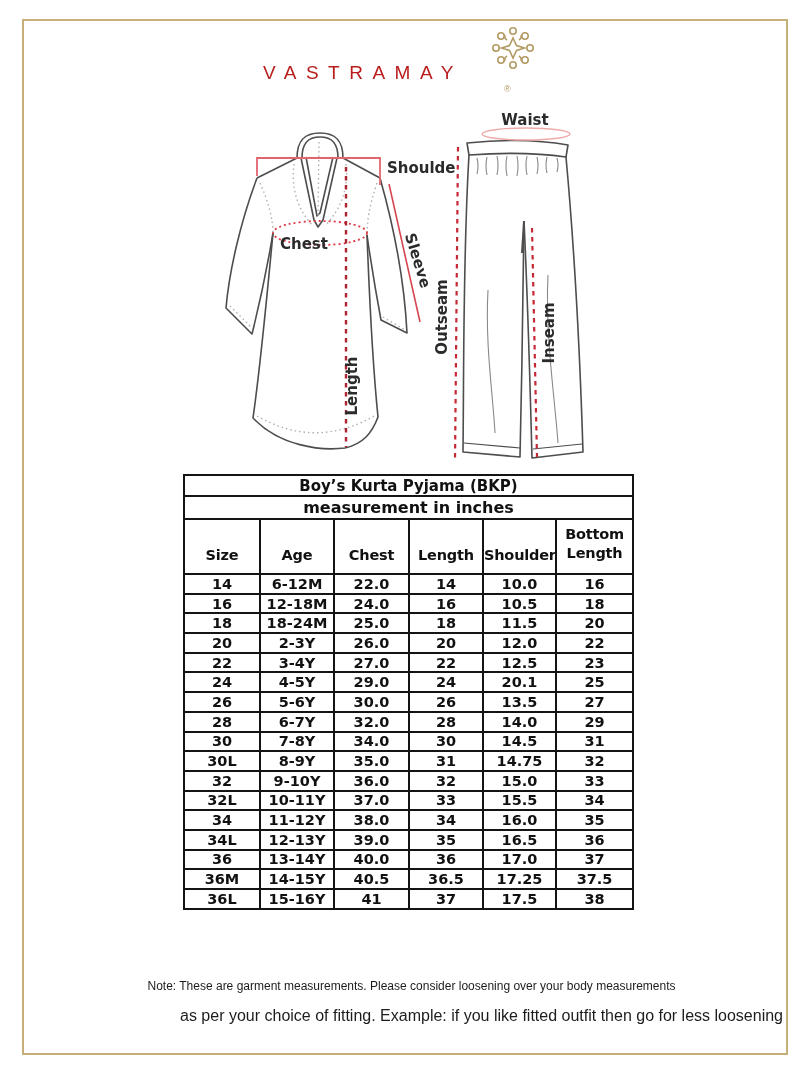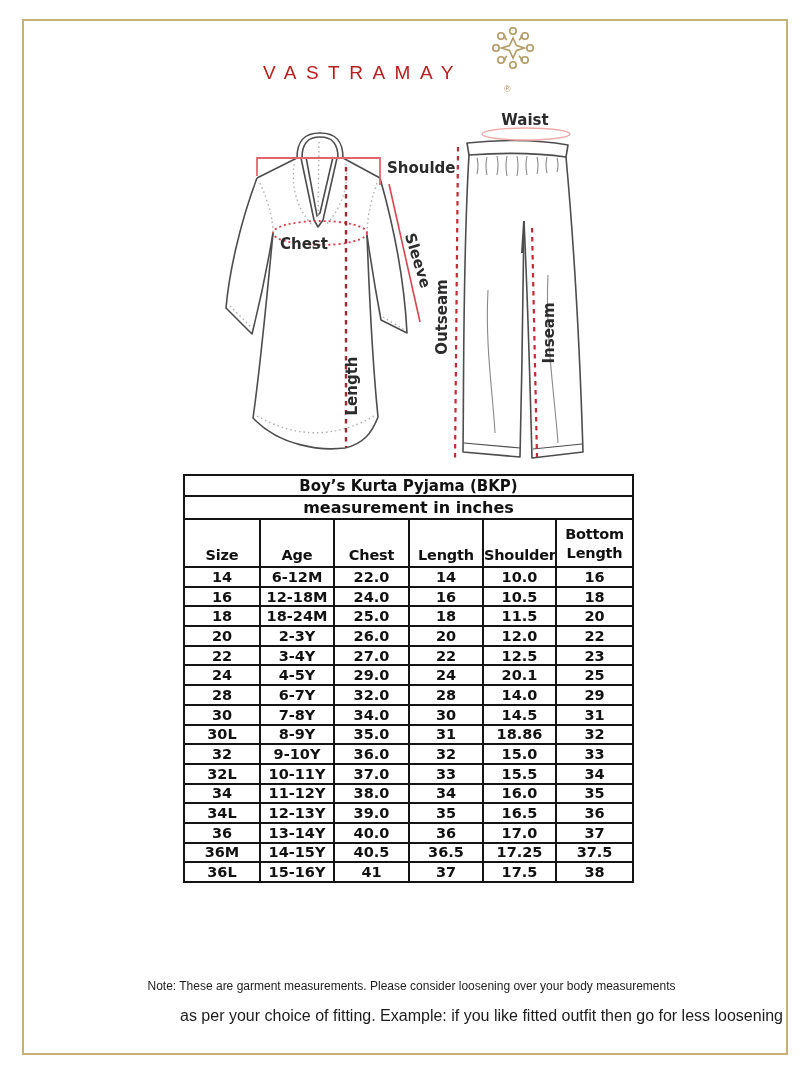--- a/index.html
+++ b/index.html
@@ -33,21 +33,21 @@
   .size-table {
     position:absolute; left:183px; top:474px; width:449px;
     border-collapse:collapse; table-layout:fixed;
     font-family:"DejaVu Sans", sans-serif; color:#111;
   }
   .size-table td, .size-table th { border:2px solid #141414; text-align:center; padding:0; }
   .tbl-title    { height:19px; font-size:15px; font-weight:700;margin-left:12px; }
   .tbl-subtitle { height:21px; font-size:16px; font-weight:700;margin-top:34px; }
   .size-table th {
     height:43px; font-size:14.5px; font-weight:700;
-    vertical-align:bottom; padding-bottom:3px; white-space:nowrap; letter-spacing:-0.2px;
+    vertical-align:bottom; padding-bottom:10px; white-space:nowrap; letter-spacing:-0.2px;
   }
   .size-table th.th-wrap { white-space:normal; line-height:1.3; }
   .size-table tbody td { height:17.7px; font-size:14.5px; font-weight:700; }
   
   .note-line1 {
     position:absolute; left:40px; top:979px; width:743px; text-align:center;
     font-size:12px; color:#1c1c1c; white-space:nowrap;
   }
   .note-line2 {
     position:absolute; left:133px; top:1007px; width:650px; text-align:right;
@@ -223,41 +223,49 @@
     </tr>
         <tr>
       <td>24</td>
       <td>4-5Y</td>
       <td>29.0</td>
       <td>24</td>
       <td>20.1</td>
       <td>25</td>
     </tr>
         <tr>
+      <td>26</td>
+      <td>5-6Y</td>
+      <td>30.0</td>
+      <td>26</td>
+      <td>13.5</td>
+      <td>27</td>
+    </tr>
+        <tr>
       <td>28</td>
       <td>6-7Y</td>
       <td>32.0</td>
       <td>28</td>
       <td>14.0</td>
       <td>29</td>
     </tr>
         <tr>
       <td>30</td>
       <td>7-8Y</td>
       <td>34.0</td>
       <td>30</td>
       <td>14.5</td>
       <td>31</td>
     </tr>
         <tr>
       <td>30L</td>
       <td>8-9Y</td>
       <td>35.0</td>
       <td>31</td>
-      <td>18.86</td>
+      <td>14.75</td>
       <td>32</td>
     </tr>
         <tr>
       <td>32</td>
       <td>9-10Y</td>
       <td>36.0</td>
       <td>32</td>
       <td>15.0</td>
       <td>33</td>
     </tr>

